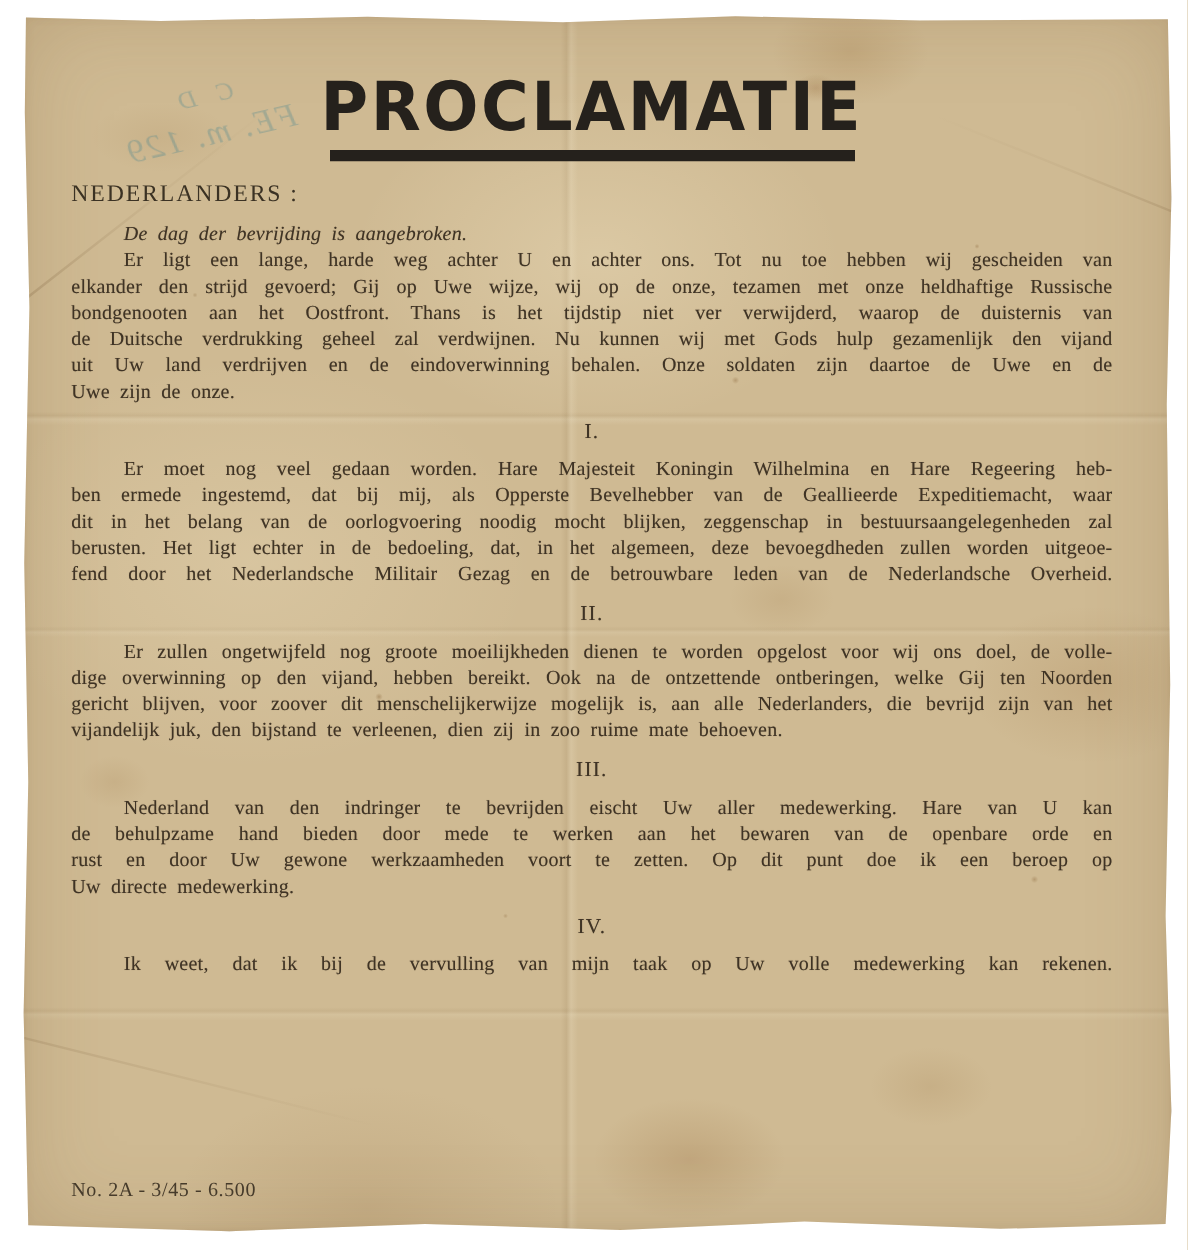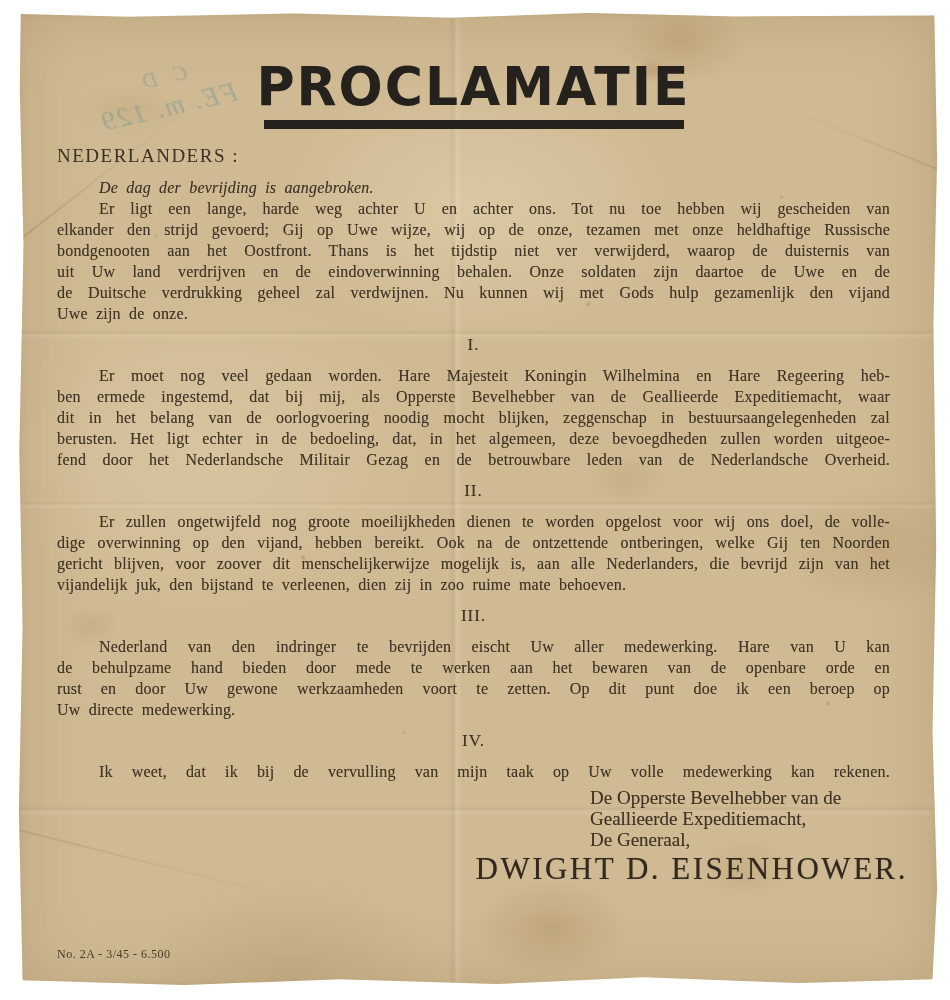--- a/index.html
+++ b/index.html
@@ -99,21 +99,21 @@
   .sig-lines{margin-left:533px;font-size:19px;line-height:21px;
     text-shadow:0 0 0.6px rgba(70,55,35,0.45);}
   .sig-name{
     margin-top:2px;text-align:right;margin-right:-18px;
     font-size:31px;line-height:34px;letter-spacing:2.5px;
     color:rgba(45,37,27,0.95);
     text-shadow:0 0 0.7px rgba(70,55,35,0.5);
   }
   .imprint{
     position:absolute;left:39px;bottom:24px;
-    font-size:12px;letter-spacing:0.5px;color:rgba(55,45,32,0.9);
+    font-size:16px;letter-spacing:0.5px;color:rgba(55,45,32,0.9);
   }
 </style>
 </head>
 <body>
 
 <div class="paper">
 
   <div class="crease crease-tl"></div>
   <div class="crease crease-tr"></div>
   <div class="crease crease-bl"></div>
@@ -129,22 +129,22 @@
   <div class="salutation">NEDERLANDERS :</div>
 
   <div class="para p1">
     <div class="ln end indent">De dag der bevrijding is aangebroken.</div>
   </div>
 
   <div class="para">
     <div class="ln indent">Er ligt een lange, harde weg achter U en achter ons. Tot nu toe hebben wij gescheiden van</div>
     <div class="ln">elkander den strijd gevoerd; Gij op Uwe wijze, wij op de onze, tezamen met onze heldhaftige Russische</div>
     <div class="ln">bondgenooten aan het Oostfront. Thans is het tijdstip niet ver verwijderd, waarop de duisternis van</div>
+    <div class="ln">de Duitsche verdrukking geheel zal verdwijnen. Nu kunnen wij met Gods hulp gezamenlijk den vijand</div>
     <div class="ln">uit Uw land verdrijven en de eindoverwinning behalen. Onze soldaten zijn daartoe de Uwe en de</div>
-    <div class="ln">de Duitsche verdrukking geheel zal verdwijnen. Nu kunnen wij met Gods hulp gezamenlijk den vijand</div>
     <div class="ln end">Uwe zijn de onze.</div>
   </div>
 
   <div class="sec-h">I.</div>
   <div class="para">
     <div class="ln indent">Er moet nog veel gedaan worden. Hare Majesteit Koningin Wilhelmina en Hare Regeering heb-</div>
     <div class="ln">ben ermede ingestemd, dat bij mij, als Opperste Bevelhebber van de Geallieerde Expeditiemacht, waar</div>
     <div class="ln">dit in het belang van de oorlogvoering noodig mocht blijken, zeggenschap in bestuursaangelegenheden zal</div>
     <div class="ln">berusten. Het ligt echter in de bedoeling, dat, in het algemeen, deze bevoegdheden zullen worden uitgeoe-</div>
     <div class="ln">fend door het Nederlandsche Militair Gezag en de betrouwbare leden van de Nederlandsche Overheid.</div>
@@ -164,24 +164,16 @@
     <div class="ln">de behulpzame hand bieden door mede te werken aan het bewaren van de openbare orde en</div>
     <div class="ln">rust en door Uw gewone werkzaamheden voort te zetten. Op dit punt doe ik een beroep op</div>
     <div class="ln end">Uw directe medewerking.</div>
   </div>
 
   <div class="sec-h">IV.</div>
   <div class="para">
     <div class="ln indent">Ik weet, dat ik bij de vervulling van mijn taak op Uw volle medewerking kan rekenen.</div>
   </div>
 
-  <div class="sig">
-    <div class="sig-lines">
-      <div>De Opperste Bevelhebber van de</div>
-      <div>Geallieerde Expeditiemacht,</div>
-      <div>De Generaal,</div>
-    </div>
-    <div class="sig-name">DWIGHT D. EISENHOWER.</div>
-  </div>
 
   <div class="imprint">No. 2A - 3/45 - 6.500</div>
 
 </div>
 
 </body></html>

